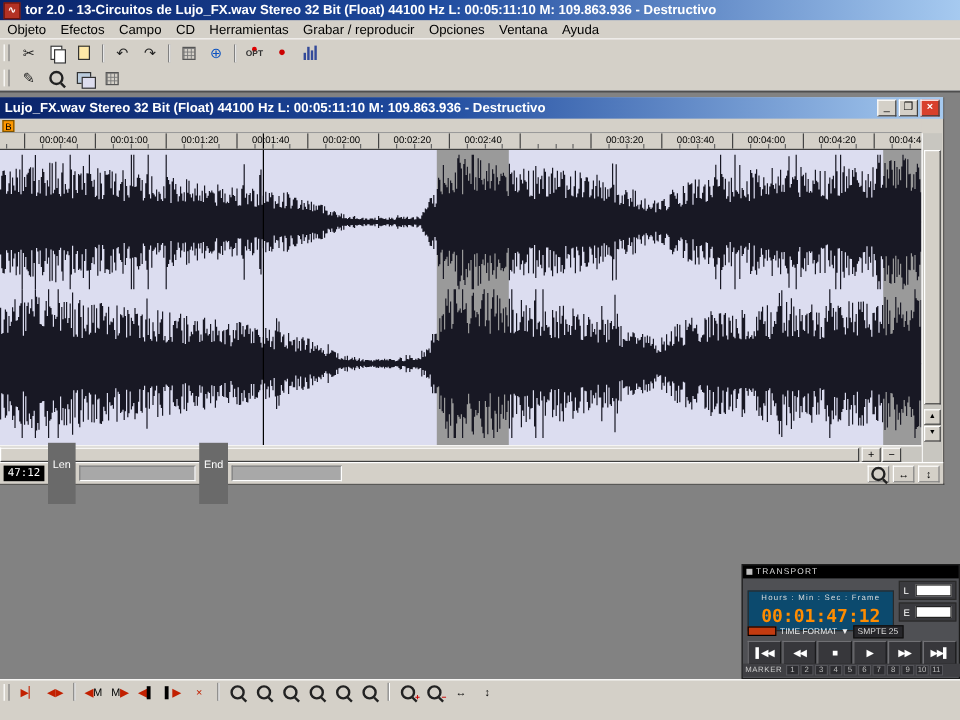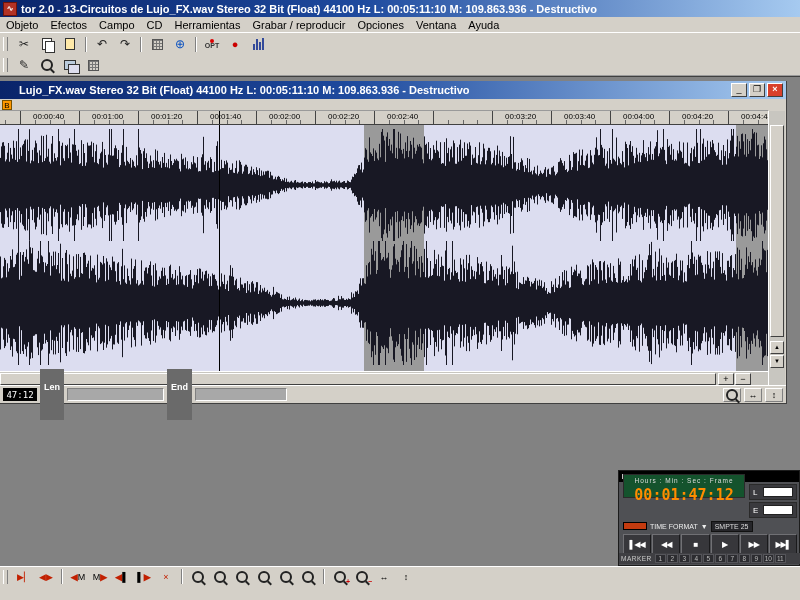--- a/index.html
+++ b/index.html
@@ -42,21 +42,21 @@
   .mag::after{content:"";position:absolute;width:5px;height:2px;background:#222;transform:rotate(45deg);right:-4px;bottom:-3px;}
   .mag-sub{position:absolute;right:0;bottom:0;font-size:7px;font-weight:bold;color:#c00;}
   
   .mdi{position:absolute;left:0;top:76px;width:800px;height:490px;background:#828282;border-top:1px solid #404040;box-sizing:border-box;}
   
   .child{position:absolute;left:0;top:4px;width:786px;height:322px;background:#d4d0c8;
     border-right:1px solid #404040;border-bottom:1px solid #404040;}
   .child-title{position:absolute;left:0;top:0;width:100%;height:18px;
     background:linear-gradient(90deg,#0a246a,#1e4a9e 45%,#a6caf0);
     color:#fff;font-weight:bold;font-size:11px;display:flex;align-items:center;
-    padding-left:19px;padding-right:60px;box-sizing:border-box;white-space:nowrap;overflow:hidden;}
+    padding-left:4px;padding-right:60px;box-sizing:border-box;white-space:nowrap;overflow:hidden;}
   .win-btns{position:absolute;right:3px;top:2px;display:flex;gap:2px;}
   .win-btn{width:16px;height:14px;background:#d4d0c8;border:1px solid;border-color:#fff #404040 #404040 #fff;
     font-size:9px;line-height:11px;text-align:center;color:#000;box-sizing:border-box;}
   .win-btn.close{background:#d8402c;color:#fff;font-weight:bold;}
   .marker-strip{position:absolute;left:0;top:18px;width:768px;height:12px;background:#d4d0c8;border-bottom:1px solid #9a9a9a;box-sizing:border-box;}
   .marker-b{position:absolute;left:2px;top:1px;width:10px;height:10px;background:#ff9800;border:1px solid #7a5200;
     font-size:8px;line-height:9px;text-align:center;color:#000;box-sizing:border-box;}
   .ruler{position:absolute;left:0;top:30px;width:768px;height:14px;background:#d4d0c8;
     border-bottom:1px solid #404040;overflow:hidden;box-sizing:border-box;}
   .ruler-label{position:absolute;top:1px;font-size:8px;white-space:nowrap;padding-left:11px;}
@@ -73,32 +73,32 @@
   .hscroll{position:absolute;left:0;top:290px;width:768px;height:14px;background:#c8c6c0;border-top:1px solid #fff;box-sizing:border-box;}
   .hthumb{position:absolute;left:0;top:1px;width:716px;height:12px;background:#d4d0c8;
     border:1px solid;border-color:#fff #404040 #404040 #fff;box-sizing:border-box;}
   .hbtn{position:absolute;top:1px;width:16px;height:12px;background:#d4d0c8;border:1px solid;
     border-color:#fff #404040 #404040 #fff;font-size:9px;line-height:10px;text-align:center;box-sizing:border-box;}
   
   .child-footer{position:absolute;left:0;top:304px;width:786px;height:18px;background:#d4d0c8;
     display:flex;align-items:center;gap:3px;padding:0 3px;box-sizing:border-box;border-top:1px solid #fff;}
   .pos-box{width:34px;height:13px;background:#000;color:#fff;font-family:"DejaVu Sans Mono",monospace;
     font-size:9px;display:flex;align-items:center;justify-content:center;flex:0 0 auto;}
-  .fld-label{height:27px;background:#6a6a6a;color:#fff;font-size:9px;padding:12px 4px;line-height:13px;flex:0 0 auto;font-weight:bold;}
+  .fld-label{height:27px;background:#6a6a6a;color:#fff;font-size:9px;padding:12px 4px;line-height:13px;flex:0 0 auto;}
   .fld{height:11px;background:#a8a8a8;border:1px solid;border-color:#808080 #fff #fff #808080;box-sizing:content-box;}
   .ft-spacer{flex:1;}
   .ft-btn{width:18px;height:14px;background:#d4d0c8;border:1px solid;border-color:#fff #808080 #808080 #fff;
     display:flex;align-items:center;justify-content:center;font-size:9px;flex:0 0 auto;box-sizing:border-box;}
   
   .transport{position:absolute;left:618px;top:470px;width:182px;height:96px;background:#4f5054;
     border:1px solid #1c1c1c;box-sizing:border-box;}
   .tp-title{height:11px;background:#000;color:#ddd;font-size:7px;display:flex;align-items:center;
     padding-left:3px;letter-spacing:1px;}
   .tp-dot{width:5px;height:5px;background:#c0c0c0;margin-right:3px;}
-  .tp-display{position:absolute;left:4px;top:3px;width:122px;height:24px;background:#14532d;border:1px solid #2a2a2a;box-sizing:border-box;}
+  .tp-display{position:absolute;left:4px;top:21px;width:122px;height:34px;background:#0c4a6e;border:1px solid #2a2a2a;box-sizing:border-box;}
   .tp-units{color:#ddd;font-size:6.5px;text-align:center;margin-top:2px;letter-spacing:1px;}
   .tp-time{color:#ff8c00;font-family:"DejaVu Sans Mono",monospace;font-size:15px;font-weight:bold;
     text-align:center;margin-top:2px;}
   .tp-le{position:absolute;left:130px;top:13px;width:48px;height:34px;display:flex;flex-direction:column;gap:2px;}
   .le-row{flex:1;background:#3a3a3e;border:1px solid #2a2a2a;display:flex;align-items:center;padding:0 3px;gap:3px;}
   .le-label{color:#fff;font-size:8px;width:7px;}
   .le-box{flex:1;height:8px;background:#fff;border:1px solid #222;}
   .tp-format{position:absolute;left:4px;top:49px;width:174px;height:12px;display:flex;align-items:center;
     gap:3px;color:#eee;font-size:7px;white-space:nowrap;}
   .tp-slider{width:22px;height:6px;background:#c33b10;border:1px solid #000;}

